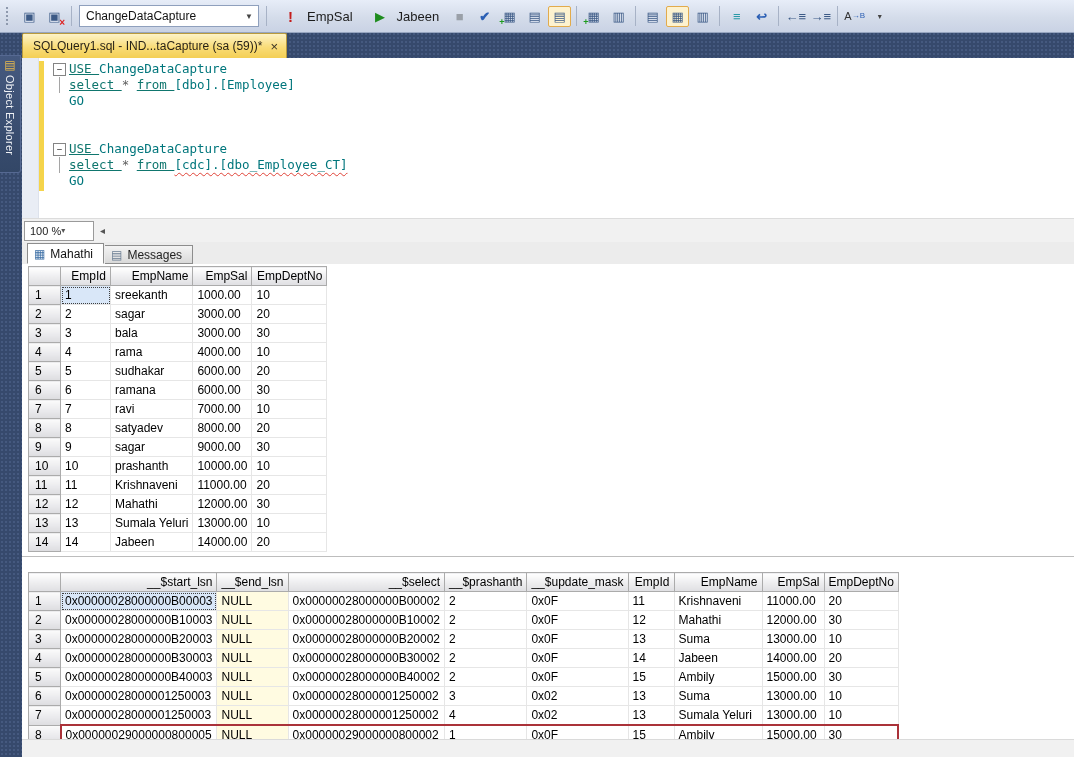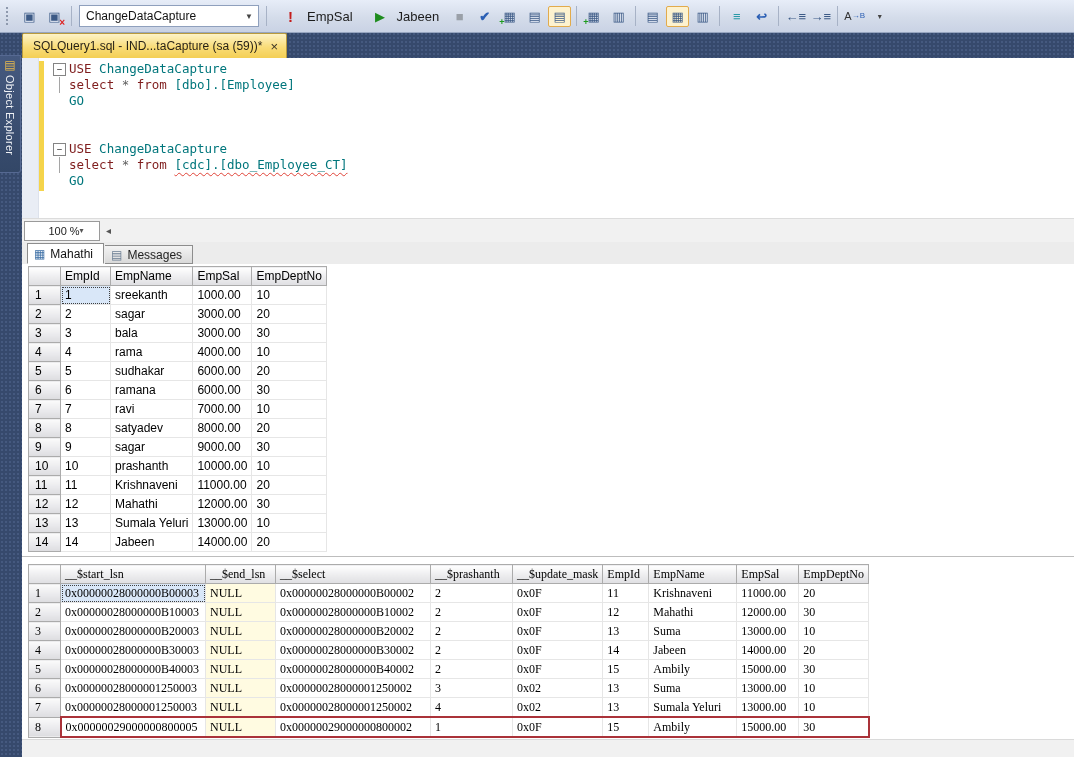--- a/index.html
+++ b/index.html
@@ -63,60 +63,60 @@
   .editor{position:absolute;left:22px;top:58px;width:1052px;height:160px;background:#fff;}
   .sel-margin{position:absolute;left:0;top:0;width:16px;height:160px;background:#e9edf5;border-right:1px solid #dde2ec;}
   .chbar{position:absolute;left:17px;top:3px;width:5px;height:130px;background:#f5d44b;}
   .code{position:absolute;left:31px;top:3px;font-family:"DejaVu Sans Mono",monospace;font-size:12.5px;}
   .cline{height:16px;line-height:16px;white-space:pre;display:flex;align-items:center;}
   .fold{box-sizing:border-box;display:inline-block;flex:0 0 auto;}
   .fold.minus{width:13px;height:13px;border:1px solid #848484;background:#fff;color:#333;
     font:9px/11px "DejaVu Sans Mono",monospace;text-align:center;margin-right:3px;}
   .fold.bar{width:7px;height:16px;border-left:1px solid #a5a5a5;margin-left:6px;margin-right:3px;}
   .fold.none{width:13px;height:13px;margin-right:3px;}
-  .tk-kw{color:#7f1d1d;}
+  .tk-kw{color:#0f766e;text-decoration:underline;}
   .tk-obj{color:#00767c;}
   .tk-op{color:#5f5f5f;}
   .tk-err{color:#00767c;text-decoration:underline wavy #e04338 1px;text-underline-offset:3px;}
   
   .zoombar{position:absolute;left:22px;top:218px;width:1052px;height:24px;background:#f1f1f1;
     border-top:1px solid #dcdcdc;display:flex;align-items:center;padding-left:2px;box-sizing:border-box;gap:6px;}
   .zoomcombo{width:60px;height:18px;background:#fff;border:1px solid #9a9a9a;display:flex;align-items:center;
-    justify-content:center;font-size:11px;color:#222;padding:0 3px 0 11px;}
+    justify-content:flex-start;font-size:11px;color:#222;padding:0 3px 0 5px;}
   .zoomcombo .arr{font-size:8px;color:#555;}
   .collapse-arrow{font-size:10px;color:#555;}
   
   .results{position:absolute;left:22px;top:242px;width:1052px;height:515px;background:#fff;}
   .rtabs{height:22px;background:#ececec;display:flex;align-items:flex-end;padding-left:5px;gap:1px;}
   .rtab{display:flex;align-items:center;gap:5px;font-size:12px;height:21px;padding:0 10px 0 6px;
     border:1px solid #8d8d8d;box-sizing:border-box;}
   .rtab.active{background:#fff;border-bottom:1px solid #fff;color:#111;}
   .rtab.inactive{background:linear-gradient(#f4f4f4,#d9d9d9);height:19px;color:#222;border-left:none;}
   .rtab .gicon{color:#3b6ea5;font-size:12px;}
   .rtab .micon{color:#6b7d92;font-size:12px;}
   
   table.grid{border-collapse:collapse;table-layout:fixed;font-size:12px;color:#000;position:absolute;background:#fff;}
   table.grid th{
     background:linear-gradient(#ffffff,#ebebed 60%,#dfdfe2);
-    border:1px solid #ababab;font-weight:normal;text-align:left;
+    border:1px solid #ababab;font-weight:normal;text-align:right;
     padding:1px 4px;height:16px;overflow:hidden;white-space:nowrap;
   }
   table.grid td{height:18px;padding:0 4px;border:1px solid #e6e6e6;overflow:hidden;white-space:nowrap;}
   table.grid td.rowhead{
     background:linear-gradient(#fbfbfb,#e9e9ec 60%,#dcdcdf);
     border:1px solid #ababab;padding-left:6px;
   }
   td.nullcell{background:#fffbe1;}
   td.selcell{background:#d9e7f8;outline:1px dotted #3f3f3f;outline-offset:-2px;}
   tr.hl-row td.cell{border-top:2px solid #aa3239;border-bottom:2px solid #aa3239;}
   tr.hl-row td.cell:nth-child(2){border-left:2px solid #aa3239;}
   tr.hl-row td.cell:last-child{border-right:2px solid #aa3239;}
   .grid1{left:6px;top:24px;}
   .gridsplit{position:absolute;left:0;top:314px;width:1052px;height:1px;background:#bdbdbd;}
-  .grid2{left:6px;top:322px;font-family:Liberation Serif, serif;}
+  .grid2{left:6px;top:330px;}
   .bottomstrip{position:absolute;left:0;bottom:0;width:1052px;height:17px;background:#f1f1f1;border-top:1px solid #dadada;}
 </style>
 </head>
 <body>
 
 <div class="toolbar">
   <div class="grip"></div>
   <div class="tbi">
       <span>▣</span>
     </div>

